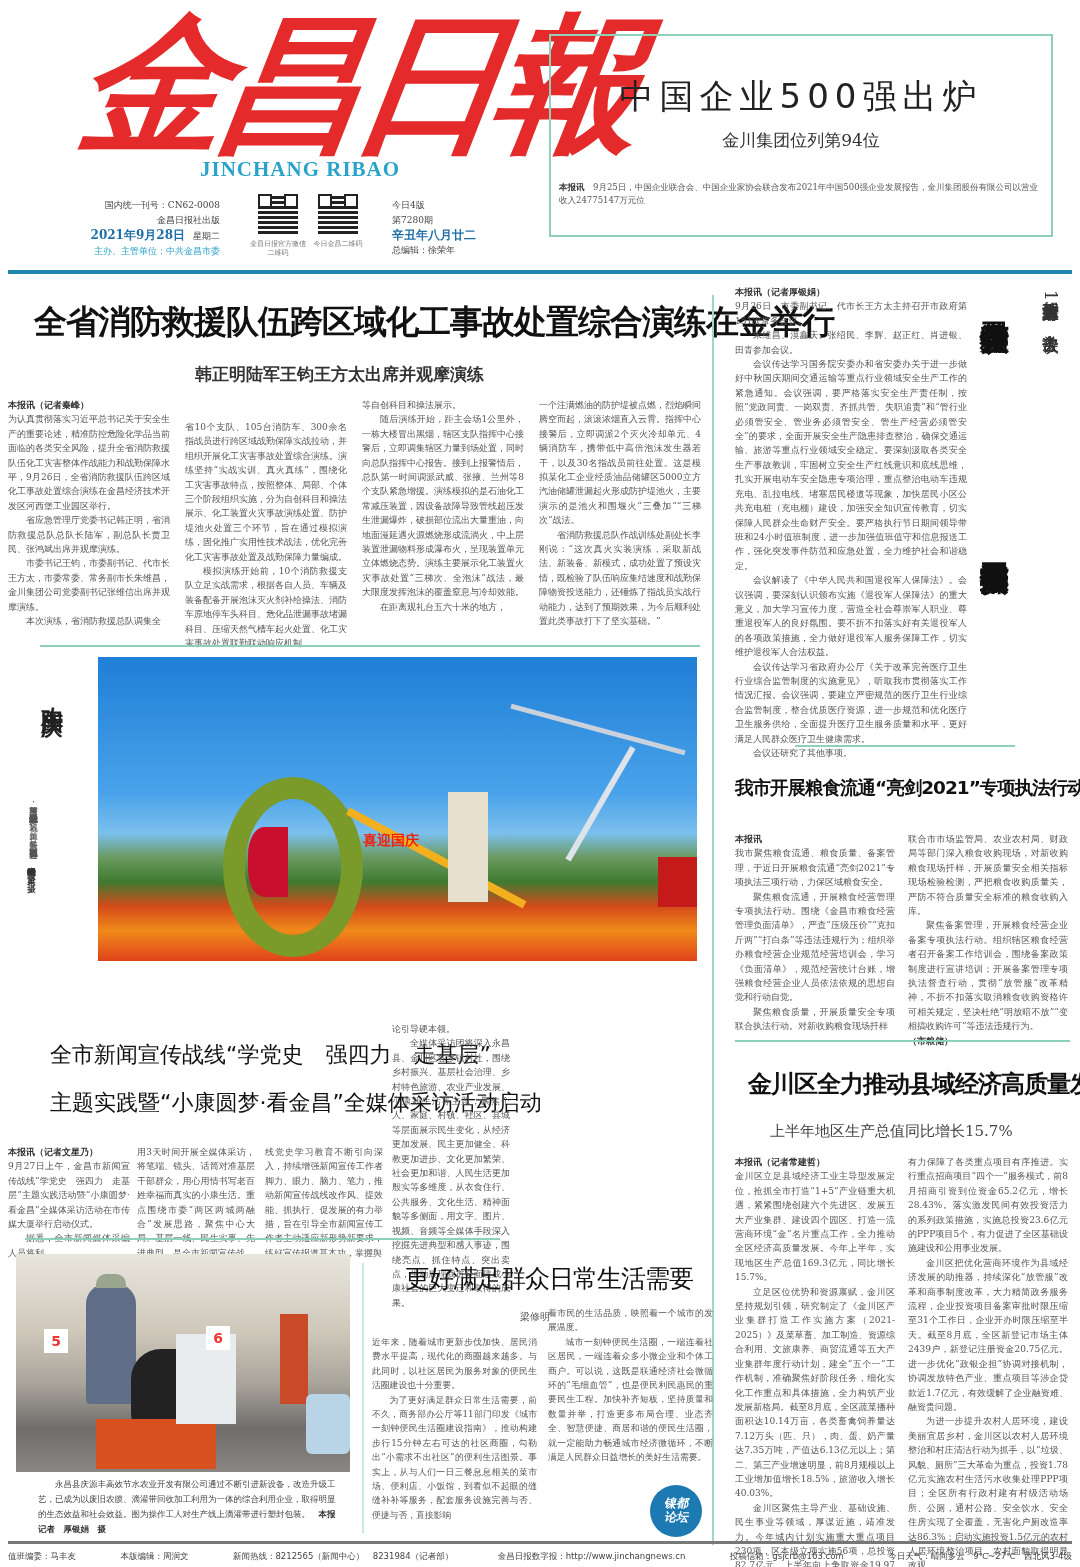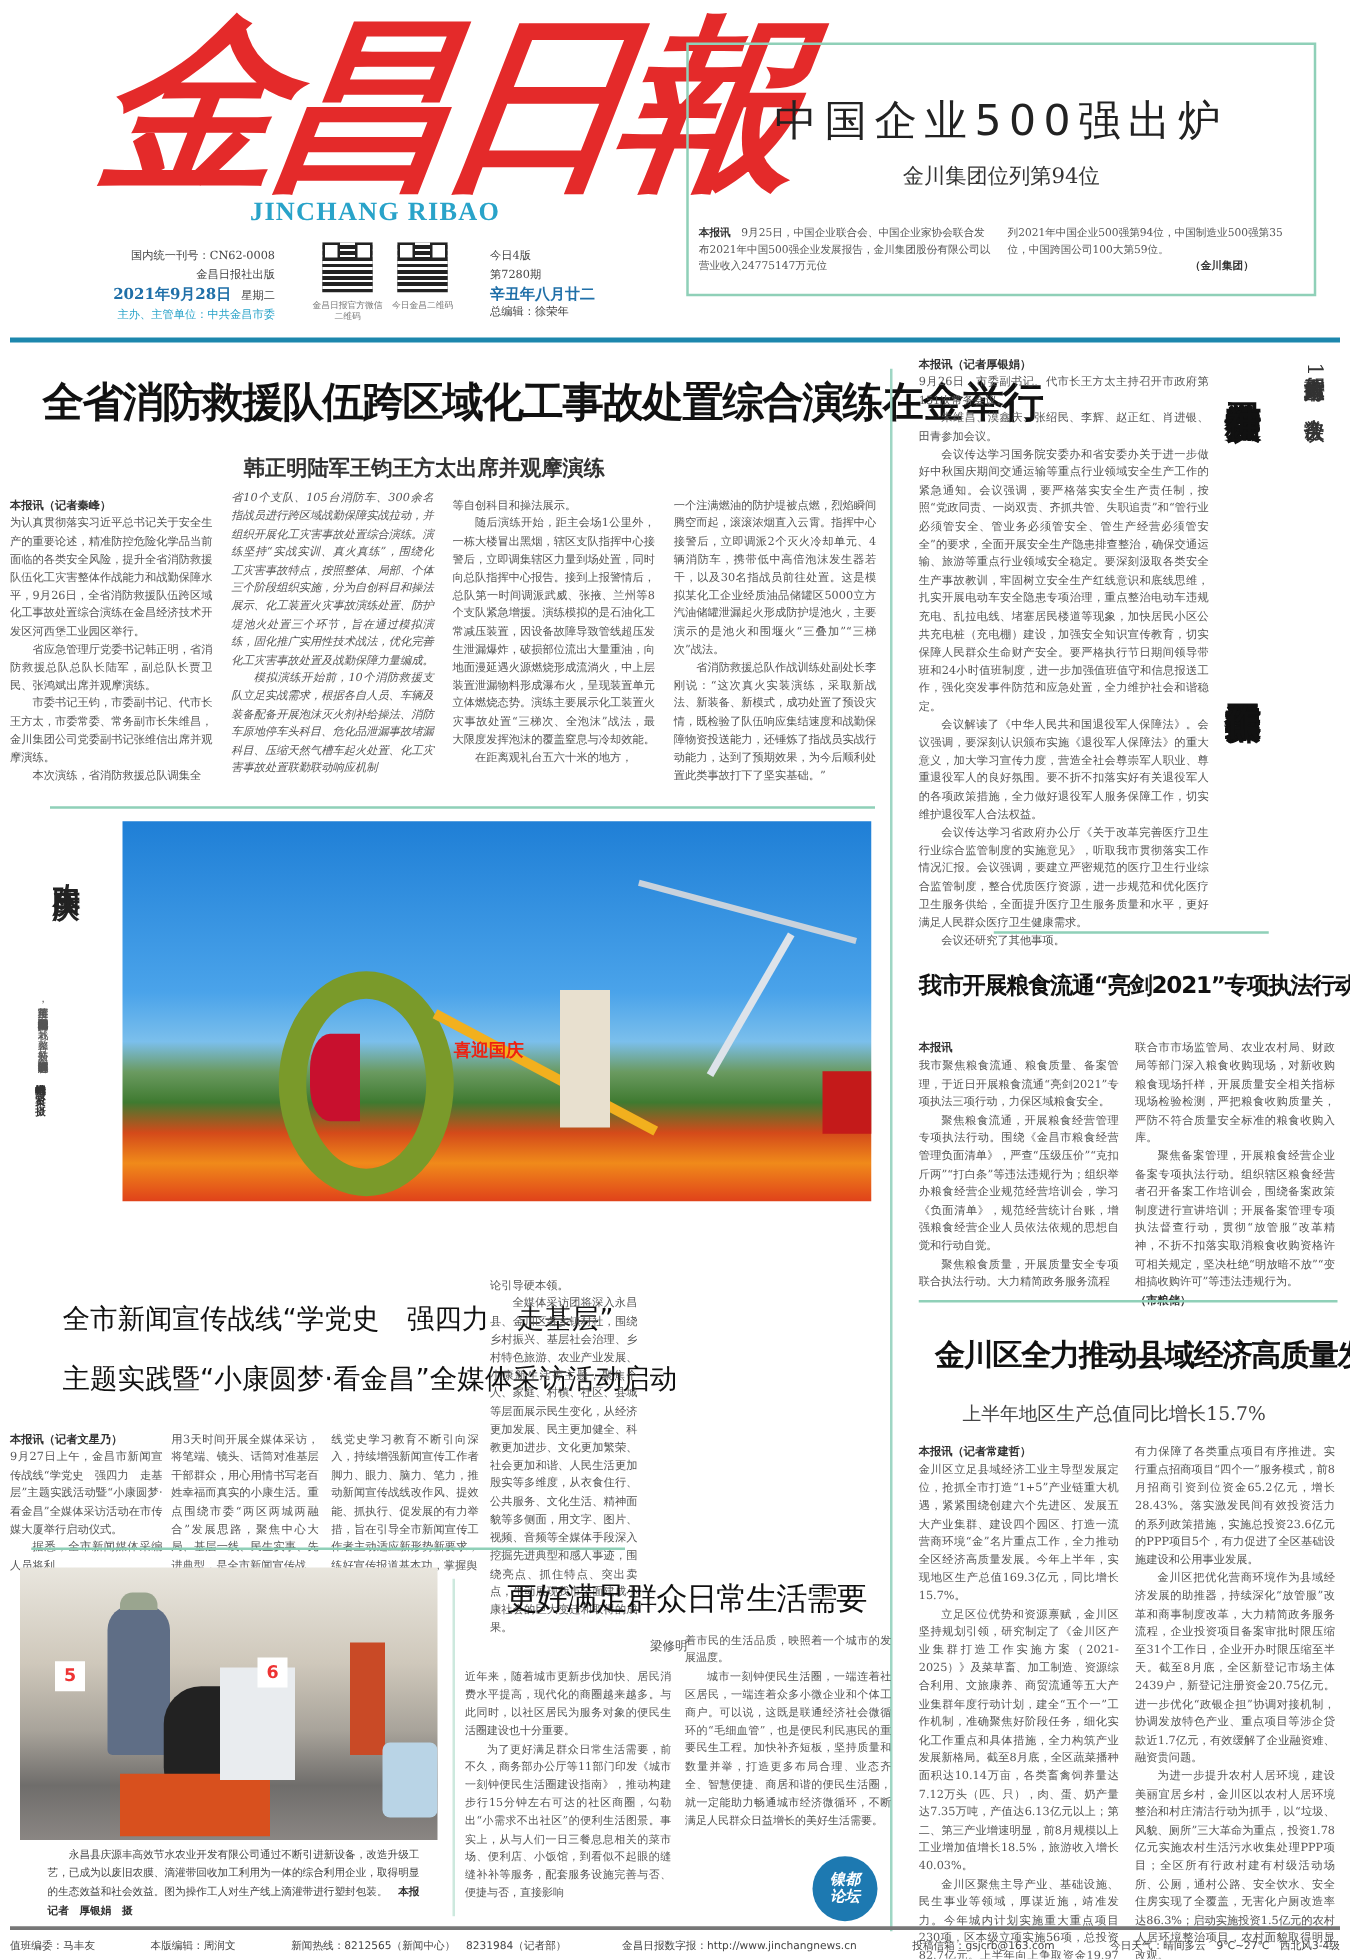--- a/index.html
+++ b/index.html
@@ -63,31 +63,30 @@
   <div>第7280期</div>
   <div class="lunar">辛丑年八月廿二</div>
   <div>总编辑：徐荣年</div>
 </div>
 
 <div class="abs top-box">
   <h1>中国企业500强出炉</h1>
   <h2>金川集团位列第94位</h2>
   <div class="body">
     <div><b class="byline">本报讯</b>　<span>9月25日，中国企业联合会、中国企业家协会联合发布2021年中国500强企业发展报告，金川集团股份有限公司以营业收入24775147万元位</span></div>
-    <div><span>列2021年中国企业500强第94位，中国制造业500强第35位，中国跨国公司100大第59位。</span><div style="text-align:right;margin-right:40px;font-weight:bold;color:#333;">（金川集团）</div></div>
   </div>
 </div>
 
 <div class="abs rule-blue"></div>
 
 <div class="abs hl" style="left:34px;top:300px;width:660px;font-size:33px;line-height:44px;letter-spacing:-1px;white-space:nowrap;">全省消防救援队伍跨区域化工事故处置综合演练在金举行</div>
 <div class="abs" style="left:195px;top:363px;font-size:17px;color:#333;font-weight:bold;">韩正明陆军王钧王方太出席并观摩演练</div>
 
 <div class="abs col" style="left:8px;top:398px;width:162px;"><b class="byline">本报讯（记者秦峰）</b><span><p style="text-indent: 0px;">为认真贯彻落实习近平总书记关于安全生产的重要论述，精准防控危险化学品当前面临的各类安全风险，提升全省消防救援队伍化工灾害整体作战能力和战勤保障水平，9月26日，全省消防救援队伍跨区域化工事故处置综合演练在金昌经济技术开发区河西堡工业园区举行。</p><p>省应急管理厅党委书记韩正明，省消防救援总队总队长陆军，副总队长贾卫民、张鸿斌出席并观摩演练。</p><p>市委书记王钧，市委副书记、代市长王方太，市委常委、常务副市长朱维昌，金川集团公司党委副书记张维信出席并观摩演练。</p><p>本次演练，省消防救援总队调集全</p></span></div>
-<div class="abs col" style="left:185px;top:392px;width:162px;font-style:italic;">
+<div class="abs col" style="left:185px;top:420px;width:162px;">
     <p style="text-indent: 0px;">省10个支队、105台消防车、300余名指战员进行跨区域战勤保障实战拉动，并组织开展化工灾害事故处置综合演练。演练坚持“实战实训、真火真练”，围绕化工灾害事故特点，按照整体、局部、个体三个阶段组织实施，分为自创科目和操法展示、化工装置火灾事故演练处置、防护堤池火处置三个环节，旨在通过模拟演练，固化推广实用性技术战法，优化完善化工灾害事故处置及战勤保障力量编成。</p>
     <p>模拟演练开始前，10个消防救援支队立足实战需求，根据各自人员、车辆及装备配备开展泡沫灭火剂补给操法、消防车原地停车头科目、危化品泄漏事故堵漏科目、压缩天然气槽车起火处置、化工灾害事故处置联勤联动响应机制</p>
   </div>
 <div class="abs col" style="left:362px;top:398px;width:162px;">
     <p style="text-indent: 0px;">等自创科目和操法展示。</p>
     <p>随后演练开始，距主会场1公里外，一栋大楼冒出黑烟，辖区支队指挥中心接警后，立即调集辖区力量到场处置，同时向总队指挥中心报告。接到上报警情后，总队第一时间调派武威、张掖、兰州等8个支队紧急增援。演练模拟的是石油化工常减压装置，因设备故障导致管线超压发生泄漏爆炸，破损部位流出大量重油，向地面漫延遇火源燃烧形成流淌火，中上层装置泄漏物料形成瀑布火，呈现装置单元立体燃烧态势。演练主要展示化工装置火灾事故处置“三梯次、全泡沫”战法，最大限度发挥泡沫的覆盖窒息与冷却效能。</p>
     <p>在距离观礼台五六十米的地方，</p>
   </div>
 <div class="abs col" style="left:539px;top:398px;width:162px;">
     <p style="text-indent: 0px;">一个注满燃油的防护堤被点燃，烈焰瞬间腾空而起，滚滚浓烟直入云霄。指挥中心接警后，立即调派2个灭火冷却单元、4辆消防车，携带低中高倍泡沫发生器若干，以及30名指战员前往处置。这是模拟某化工企业经质油品储罐区5000立方汽油储罐泄漏起火形成防护堤池火，主要演示的是池火和围堰火“三叠加”“三梯次”战法。</p>
@@ -112,21 +111,21 @@
   <div class="abs" style="left:150px;top:170px;width:40px;height:70px;background:#c8102e;border-radius:40% 0 0 40%;"></div>
   <div class="abs" style="left:250px;top:150px;width:200px;height:8px;background:#f2b01e;transform:rotate(28deg);transform-origin:left;"></div>
   <div class="abs" style="left:470px;top:200px;width:130px;height:6px;background:#dde3ea;transform:rotate(-60deg);transform-origin:left;"></div>
   <div class="abs" style="left:410px;top:70px;width:180px;height:5px;background:#c9d2dc;transform:rotate(15deg);"></div>
   <div class="abs" style="left:350px;top:135px;width:40px;height:110px;background:#e8e0cf;"></div>
   <div class="abs" style="left:265px;top:175px;font-size:14px;color:#e21;font-weight:bold;font-family:'DejaVu Sans',sans-serif;">喜迎国庆</div>
   <div class="abs" style="left:560px;top:200px;width:40px;height:50px;background:#c41a1a;"></div>
 </div>
 
 <div class="abs hl" style="left:735px;top:775px;width:340px;font-size:18.5px;letter-spacing:-1px;white-space:nowrap;">我市开展粮食流通“亮剑2021”专项执法行动</div>
-<div class="abs col" style="left:735px;top:832px;width:160px;"><b class="byline">本报讯</b>　<span><p style="text-indent: 0px;">我市聚焦粮食流通、粮食质量、备案管理，于近日开展粮食流通“亮剑2021”专项执法三项行动，力保区域粮食安全。</p><p>聚焦粮食流通，开展粮食经营管理专项执法行动。围绕《金昌市粮食经营管理负面清单》，严查“压级压价”“克扣斤两”“打白条”等违法违规行为；组织举办粮食经营企业规范经营培训会，学习《负面清单》，规范经营统计台账，增强粮食经营企业人员依法依规的思想自觉和行动自觉。</p><p>聚焦粮食质量，开展质量安全专项联合执法行动。大力精简政务服务流程</p></span></div>
+<div class="abs col" style="left:735px;top:832px;width:160px;"><b class="byline">本报讯</b>　<span><p style="text-indent: 0px;">我市聚焦粮食流通、粮食质量、备案管理，于近日开展粮食流通“亮剑2021”专项执法三项行动，力保区域粮食安全。</p><p>聚焦粮食流通，开展粮食经营管理专项执法行动。围绕《金昌市粮食经营管理负面清单》，严查“压级压价”“克扣斤两”“打白条”等违法违规行为；组织举办粮食经营企业规范经营培训会，学习《负面清单》，规范经营统计台账，增强粮食经营企业人员依法依规的思想自觉和行动自觉。</p><p>聚焦粮食质量，开展质量安全专项联合执法行动。对新收购粮食现场扦样</p></span></div>
 <div class="abs col" style="left:908px;top:832px;width:160px;"><span><p style="text-indent: 0px;">联合市市场监管局、农业农村局、财政局等部门深入粮食收购现场，对新收购粮食现场扦样，开展质量安全相关指标现场检验检测，严把粮食收购质量关，严防不符合质量安全标准的粮食收购入库。</p><p>聚焦备案管理，开展粮食经营企业备案专项执法行动。组织辖区粮食经营者召开备案工作培训会，围绕备案政策制度进行宣讲培训；开展备案管理专项执法督查行动，贯彻“放管服”改革精神，不折不扣落实取消粮食收购资格许可相关规定，坚决杜绝“明放暗不放”“变相搞收购许可”等违法违规行为。</p></span> <b class="byline">（市粮储）</b></div>
 
 <div class="abs rule-green" style="left:735px;top:1040px;width:335px;"></div>
 
 <div class="abs hl" style="left:50px;top:1040px;font-size:22px;font-weight:normal;color:#111;white-space:nowrap;">全市新闻宣传战线“学党史　强四力　走基层”</div>
 <div class="abs hl" style="left:50px;top:1088px;font-size:22px;font-weight:normal;color:#111;white-space:nowrap;">主题实践暨“小康圆梦·看金昌”全媒体采访活动启动</div>
 <div class="abs col" style="left:8px;top:1145px;width:122px;"><b class="byline">本报讯（记者文星乃）</b><span><p style="text-indent: 0px;">9月27日上午，金昌市新闻宣传战线“学党史　强四力　走基层”主题实践活动暨“小康圆梦·看金昌”全媒体采访活动在市传媒大厦举行启动仪式。</p><p>据悉，全市新闻媒体采编人员将利</p></span></div>
 <div class="abs col" style="left:137px;top:1145px;width:118px;">用3天时间开展全媒体采访，将笔端、镜头、话筒对准基层干部群众，用心用情书写老百姓幸福而真实的小康生活。重点围绕市委“两区两城两融合”发展思路，聚焦中心大局、基层一线、民生实事、先进典型，是全市新闻宣传战</div>
 <div class="abs col" style="left:265px;top:1145px;width:118px;">线党史学习教育不断引向深入，持续增强新闻宣传工作者脚力、眼力、脑力、笔力，推动新闻宣传战线改作风、提效能、抓执行、促发展的有力举措，旨在引导全市新闻宣传工作者主动适应新形势新要求，练好宣传报道基本功，掌握舆</div>
 <div class="abs col" style="left:392px;top:1022px;width:118px;">

